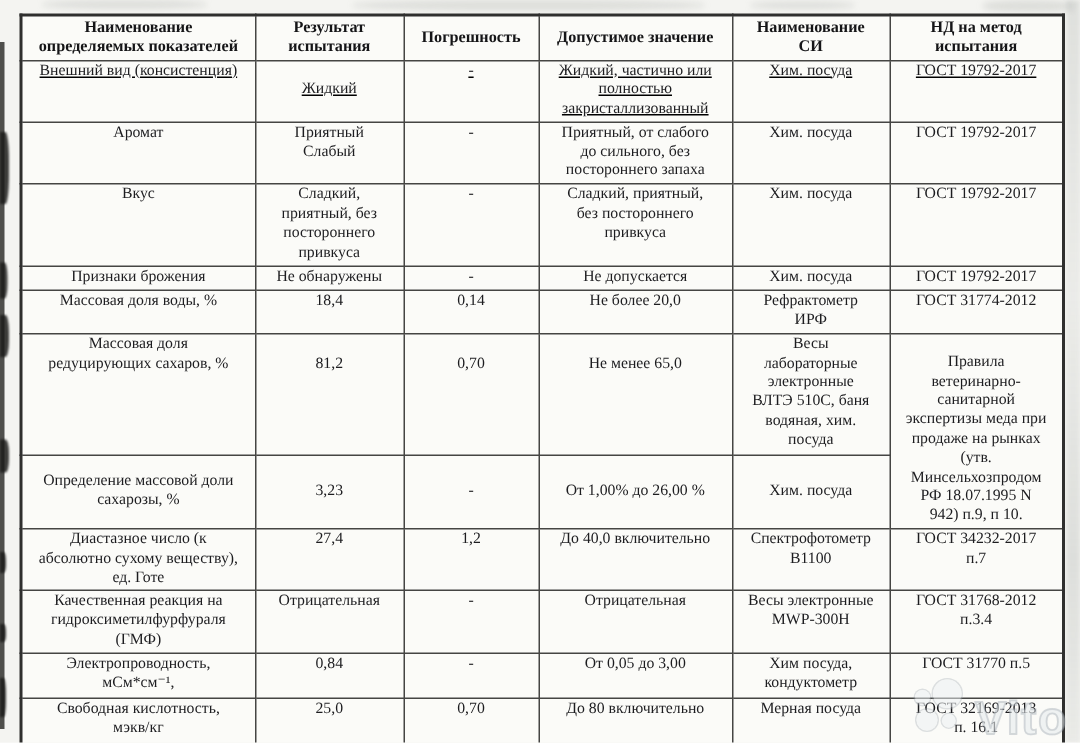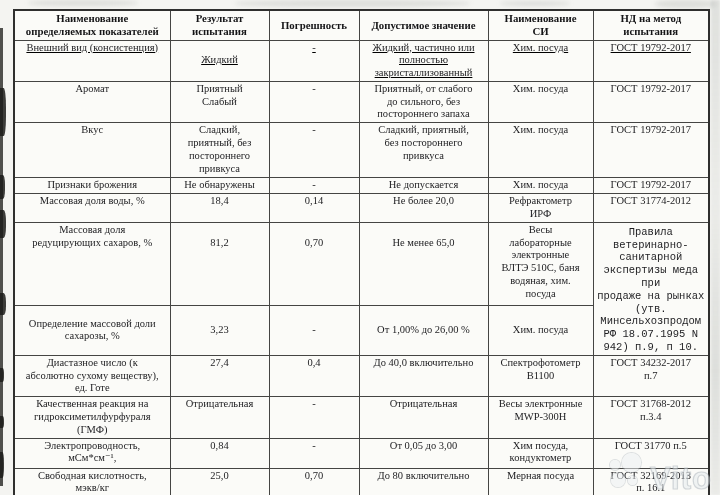--- a/index.html
+++ b/index.html
@@ -46,21 +46,21 @@
   tr.r5  { height: 28px; font-family: Liberation Serif, serif; }
   tr.r6  { height: 80px; }
   tr.r7  { height: 48px; }
   tr.r8  { height: 40px; border-radius: 20px; }
   tr.r9  { height: 38px; }
   tr.r10 { height: 30px; padding-left: 32px; }
   tr.r11 { height: 34px; }
   td.vm { vertical-align: middle; margin-left: 18px; }
   tr.vmrow td { vertical-align: middle; }
   td.pt13 { padding-top: 14px; }
-  td.merged { vertical-align: top; padding-top: 3px; font-family: Liberation Mono, monospace; }
+  td.merged { vertical-align: top; padding-top: 13px; }
 
   
   .smudge {
     position: absolute;
     background: rgba(141,146,141,0.22);
     filter: blur(2px);
     border-radius: 45%;
     pointer-events: none;
   }
   .edge-band {
@@ -246,21 +246,21 @@
       <td>3,23</td>
       <td>-</td>
       <td>От 1,00% до 26,00 %</td>
       <td>Хим. посуда</td>
     </tr>
     <tr class="r8">
       <td>Диастазное число (к
 абсолютно сухому веществу),
 ед. Готе</td>
       <td>27,4</td>
-      <td>0,4</td>
+      <td>1,2</td>
       <td>До 40,0 включительно</td>
       <td>Спектрофотометр
 В1100</td>
       <td>ГОСТ 34232-2017
 п.7</td>
     </tr>
     <tr class="r9">
       <td>Качественная реакция на
 гидроксиметилфурфураля
 (ГМФ)</td>

